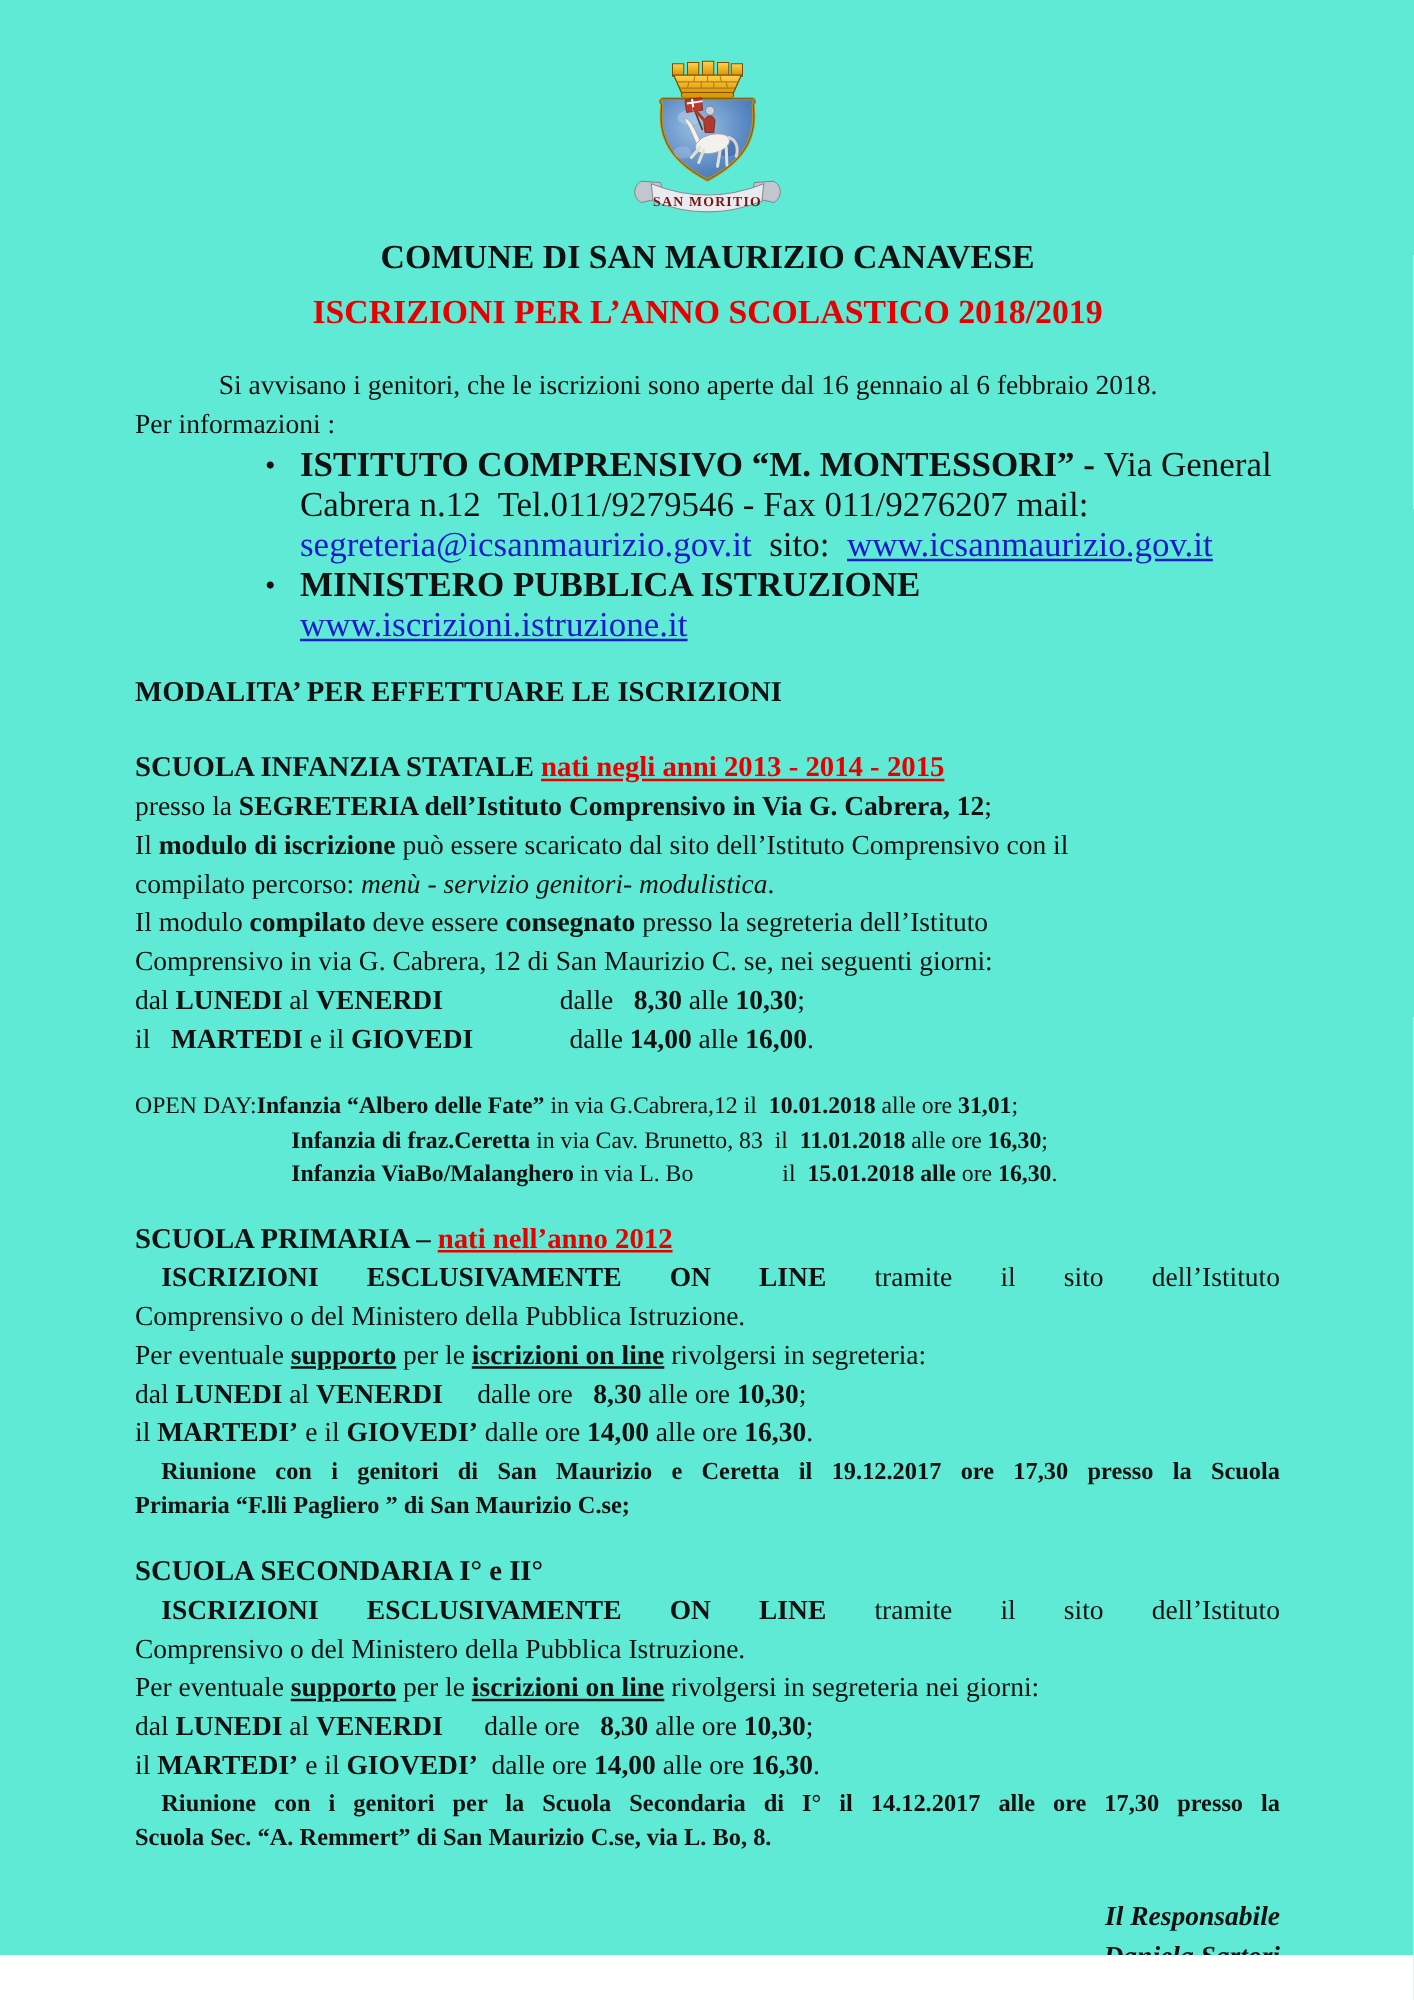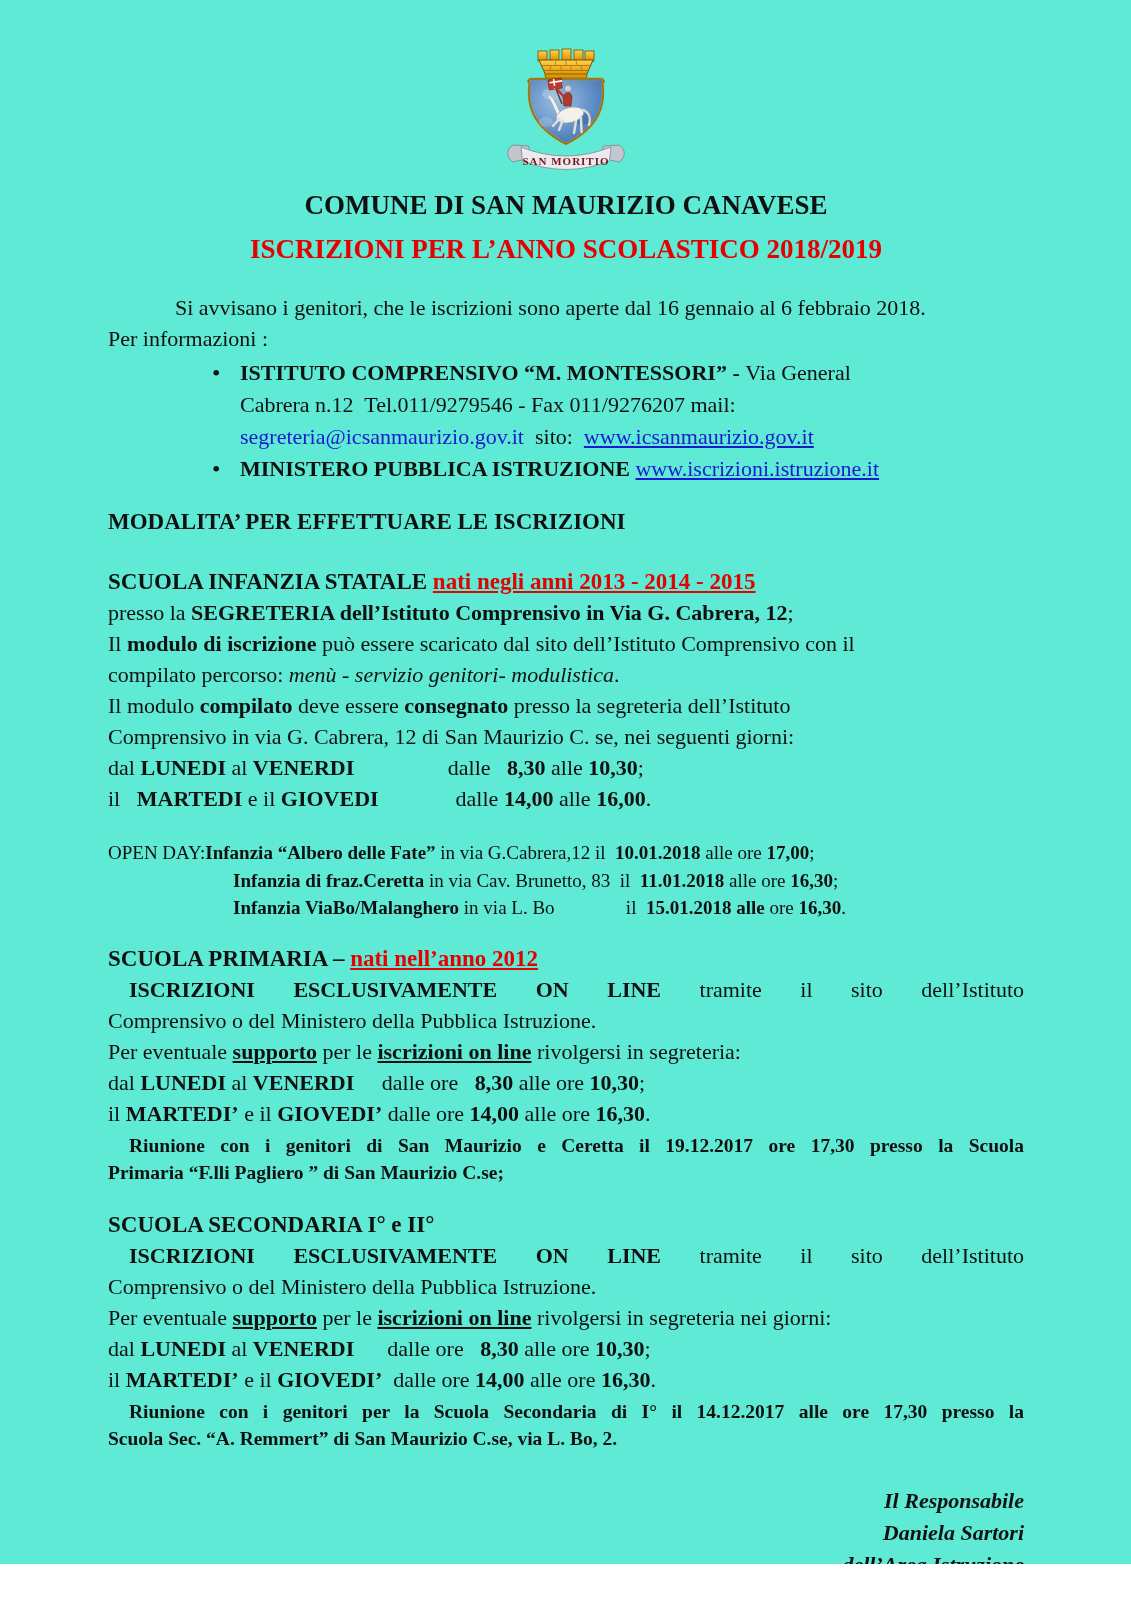--- a/index.html
+++ b/index.html
@@ -14,21 +14,21 @@
   .title2 { margin-top:13px; text-align:center; font-weight:bold; font-size:27px; line-height:33px; color:#e60000; }
   p { margin:0; }
   .body  { font-size:22px; line-height:31px; }
   .pre   { white-space:pre-wrap; }
   .ind   { text-indent:67px; }
   .intro { margin-top:26px; }
   .bullets { margin-top:3px; }
   .bullet-item { position:relative; padding-left:132px; }
   .bullet { position:absolute; left:104px; top:0; line-height:32px; }
   .bullet::before { content:"\2022"; font-size:24px; }
-  .bline { font-size:22px; line-height:32px; }
+  .bline { font-size:28px; line-height:32px; }
   .link { color:#1a1acd; text-decoration:none; cursor:pointer; }
   .lu   { text-decoration:underline; }
   .modalita { margin-top:21px; text-align:left; font-weight:bold; font-size:23px; line-height:31px; }
   .sect-h { font-weight:bold; font-size:23px; line-height:31px; }
   .mt-infanzia  { margin-top:29px; }
   .mt-openday   { margin-top:25px; }
   .mt-primaria  { margin-top:21px; }
   .mt-second    { margin-top:23px; }
   .red { color:#e60000; }
   .u   { text-decoration:underline; }
@@ -125,21 +125,21 @@
   <p class="sect-h mt-infanzia"><span>SCUOLA INFANZIA STATALE </span><span class="red u">nati negli anni 2013 - 2014 - 2015</span></p>
   <p class="body"><span>presso la </span><b>SEGRETERIA dell’Istituto Comprensivo in Via G. Cabrera, 12</b><span>;</span></p>
   <p class="body"><span>Il </span><b>modulo di iscrizione</b><span> può essere scaricato dal sito dell’Istituto Comprensivo con il</span></p>
   <p class="body"><span>compilato percorso: </span><span class="it">menù - servizio genitori- modulistica</span><span>.</span></p>
   <p class="body"><span>Il modulo </span><b>compilato</b><span> deve essere </span><b>consegnato</b><span> presso la segreteria dell’Istituto</span></p>
   <p class="body">Comprensivo in via G. Cabrera, 12 di San Maurizio C. se, nei seguenti giorni:</p>
   <p class="body pre"><span>dal </span><b>LUNEDI</b><span> al </span><b>VENERDI</b><span>                 dalle   </span><b>8,30</b><span> alle </span><b>10,30</b><span>;</span></p>
   <p class="body pre"><span>il   </span><b>MARTEDI</b><span> e il </span><b>GIOVEDI</b><span>              dalle </span><b>14,00</b><span> alle </span><b>16,00</b><span>.</span></p>
 
   <div class="mt-openday">
-    <p class="small pre"><span>OPEN DAY:</span><b>Infanzia “Albero delle Fate”</b><span> in via G.Cabrera,12 il  </span><b>10.01.2018</b><span> alle ore </span><b>17,00</b><span>;</span></p>
+    <p class="small pre"><span>OPEN DAY:</span><b>Infanzia “Albero delle Fate”</b><span> in via G.Cabrera,12 il  </span><b>10.01.2018</b><span> alle ore </span><b>31,01</b><span>;</span></p>
     <p class="small pre od-indent"><b>Infanzia di fraz.Ceretta</b><span> in via Cav. Brunetto, 83  il  </span><b>11.01.2018</b><span> alle ore </span><b>16,30</b><span>;</span></p>
     <p class="small pre od-indent"><b>Infanzia ViaBo/Malanghero</b><span> in via L. Bo               il  </span><b>15.01.2018 alle</b><span> ore </span><b>16,30</b><span>.</span></p>
   </div>
 
   <p class="sect-h mt-primaria"><span>SCUOLA PRIMARIA – </span><span class="red u">nati nell’anno 2012</span></p>
   <p class="body just"><b>ISCRIZIONI ESCLUSIVAMENTE ON LINE</b><span> tramite il sito dell’Istituto</span></p>
   <p class="body">Comprensivo o del Ministero della Pubblica Istruzione.</p>
   <p class="body"><span>Per eventuale </span><b class="u">supporto</b><span> per le </span><b class="u">iscrizioni on line</b><span> rivolgersi in segreteria:</span></p>
   <p class="body pre"><span>dal </span><b>LUNEDI</b><span> al </span><b>VENERDI</b><span>     dalle ore   </span><b>8,30</b><span> alle ore </span><b>10,30</b><span>;</span></p>
   <p class="body pre"><span>il </span><b>MARTEDI’</b><span> e il </span><b>GIOVEDI’</b><span> dalle ore </span><b>14,00</b><span> alle ore </span><b>16,30</b><span>.</span></p>
@@ -149,21 +149,21 @@
   </div>
 
   <p class="sect-h mt-second">SCUOLA SECONDARIA I° e II°</p>
   <p class="body just"><b>ISCRIZIONI ESCLUSIVAMENTE ON LINE</b><span> tramite il sito dell’Istituto</span></p>
   <p class="body">Comprensivo o del Ministero della Pubblica Istruzione.</p>
   <p class="body"><span>Per eventuale </span><b class="u">supporto</b><span> per le </span><b class="u">iscrizioni on line</b><span> rivolgersi in segreteria nei giorni:</span></p>
   <p class="body pre"><span>dal </span><b>LUNEDI</b><span> al </span><b>VENERDI</b><span>      dalle ore   </span><b>8,30</b><span> alle ore </span><b>10,30</b><span>;</span></p>
   <p class="body pre"><span>il </span><b>MARTEDI’</b><span> e il </span><b>GIOVEDI’</b><span>  dalle ore </span><b>14,00</b><span> alle ore </span><b>16,30</b><span>.</span></p>
   <div class="note-block">
     <p class="note just">Riunione con i genitori per la Scuola Secondaria di I° il 14.12.2017 alle ore 17,30 presso la</p>
-    <p class="note">Scuola Sec. “A. Remmert” di San Maurizio C.se, via L. Bo, 2.</p>
+    <p class="note">Scuola Sec. “A. Remmert” di San Maurizio C.se, via L. Bo, 8.</p>
   </div>
 
   <div class="signature">
     <div>Il Responsabile</div>
     <div>Daniela Sartori</div>
     <div>dell’Area Istruzione</div>
   </div>
 
 </div>
 

